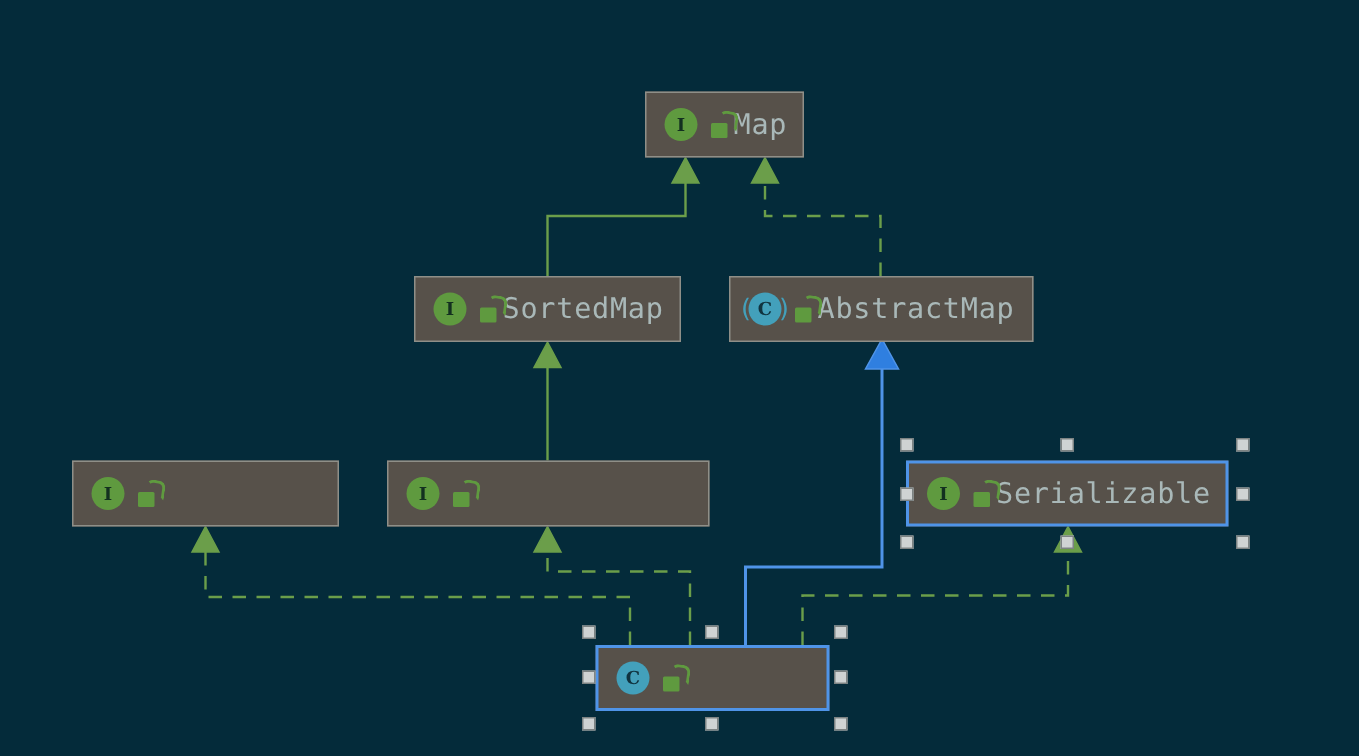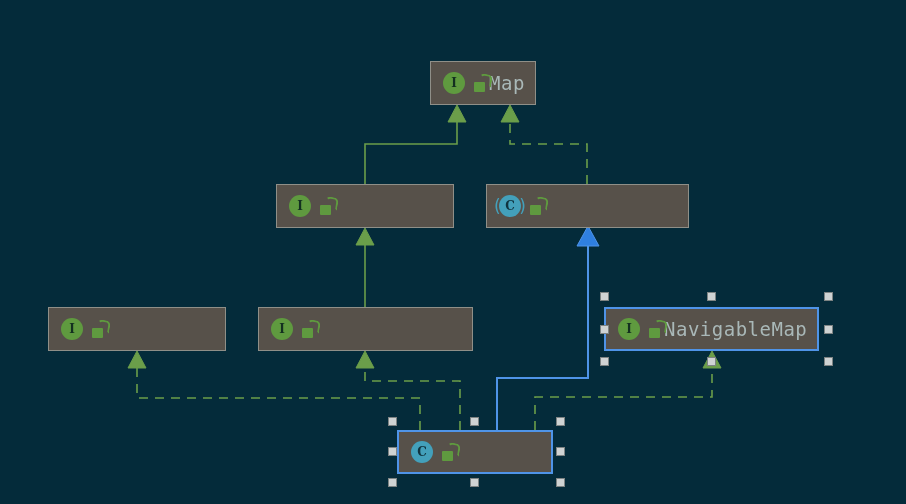--- a/index.html
+++ b/index.html
@@ -188,32 +188,34 @@
   </div>
 
   <div class="node" style="left:276px; top:184px; width:178px;">
     <span class="stereo iface">
       <span class="disc">I</span>
     </span>
     <span class="lock">
       <span class="shackle"></span>
         <span class="body"></span>
     </span>
+    <span class="node-label">SortedMap</span>
   </div>
 
   <div class="node" style="left:486px; top:184px; width:203px;">
     <span class="stereo abstract">
       <span class="paren l">(</span>
       <span class="disc">C</span>
       <span class="paren r">)</span>
     </span>
     <span class="lock">
       <span class="shackle"></span>
         <span class="body"></span>
     </span>
+    <span class="node-label">AbstractMap</span>
   </div>
 
   <div class="node" style="left:48px; top:307px; width:178px;">
     <span class="stereo iface">
       <span class="disc">I</span>
     </span>
     <span class="lock">
       <span class="shackle"></span>
         <span class="body"></span>
     </span>
@@ -230,21 +232,21 @@
   </div>
 
   <div class="node selected" style="left:604px; top:307px; width:215px;">
     <span class="stereo iface">
       <span class="disc">I</span>
     </span>
     <span class="lock">
       <span class="shackle"></span>
         <span class="body"></span>
     </span>
-    <span class="node-label">NavigableMap</span>
+    <span class="node-label">Serializable</span>
   </div>
 
   <div class="node selected" style="left:397px; top:430px; width:156px;">
     <span class="stereo klass">
       <span class="disc">C</span>
     </span>
     <span class="lock">
       <span class="shackle"></span>
         <span class="body"></span>
     </span>

